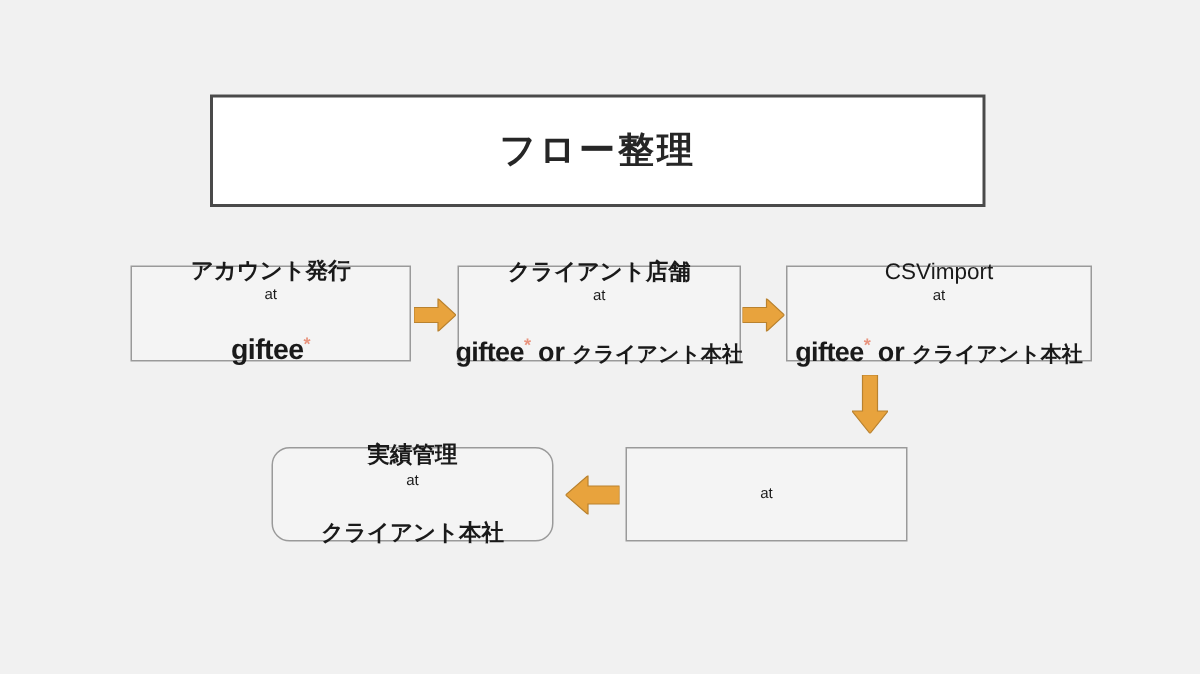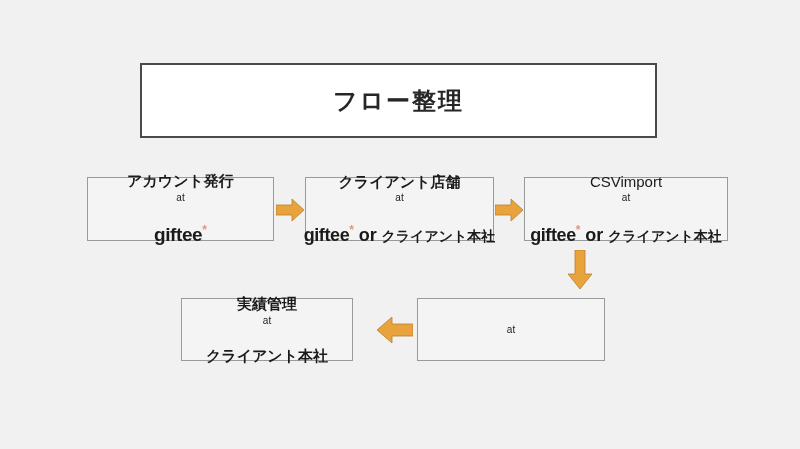--- a/index.html
+++ b/index.html
@@ -101,21 +101,21 @@
   .where-jp {
     font-size: 14px;
     font-weight: bold;
   }
 
   
   #box-account   { left: 87px;  top: 177px; width: 187px; height: 64px; }
   #box-campaign  { left: 305px; top: 177px; width: 189px; height: 64px; }
   #box-csvimport { left: 524px; top: 177px; width: 204px; height: 64px; }
   #box-qrscan    { left: 417px; top: 298px; width: 188px; height: 63px; }
-  #box-result    { left: 181px; top: 298px; width: 172px; height: 63px; }
+  #box-result    { left: 181px; top: 298px; width: 188px; height: 63px; border-radius: 12px; }
 
   
   .arrow {
     position: absolute;
   }
   .arrow svg { display: block; }
 
   #arrow-1 { left: 276px; top: 199px; width: 28px; height: 22px; }
   #arrow-2 { left: 495px; top: 199px; width: 28px; height: 22px; }
   #arrow-3 { left: 568px; top: 250px; width: 24px; height: 39px; }

